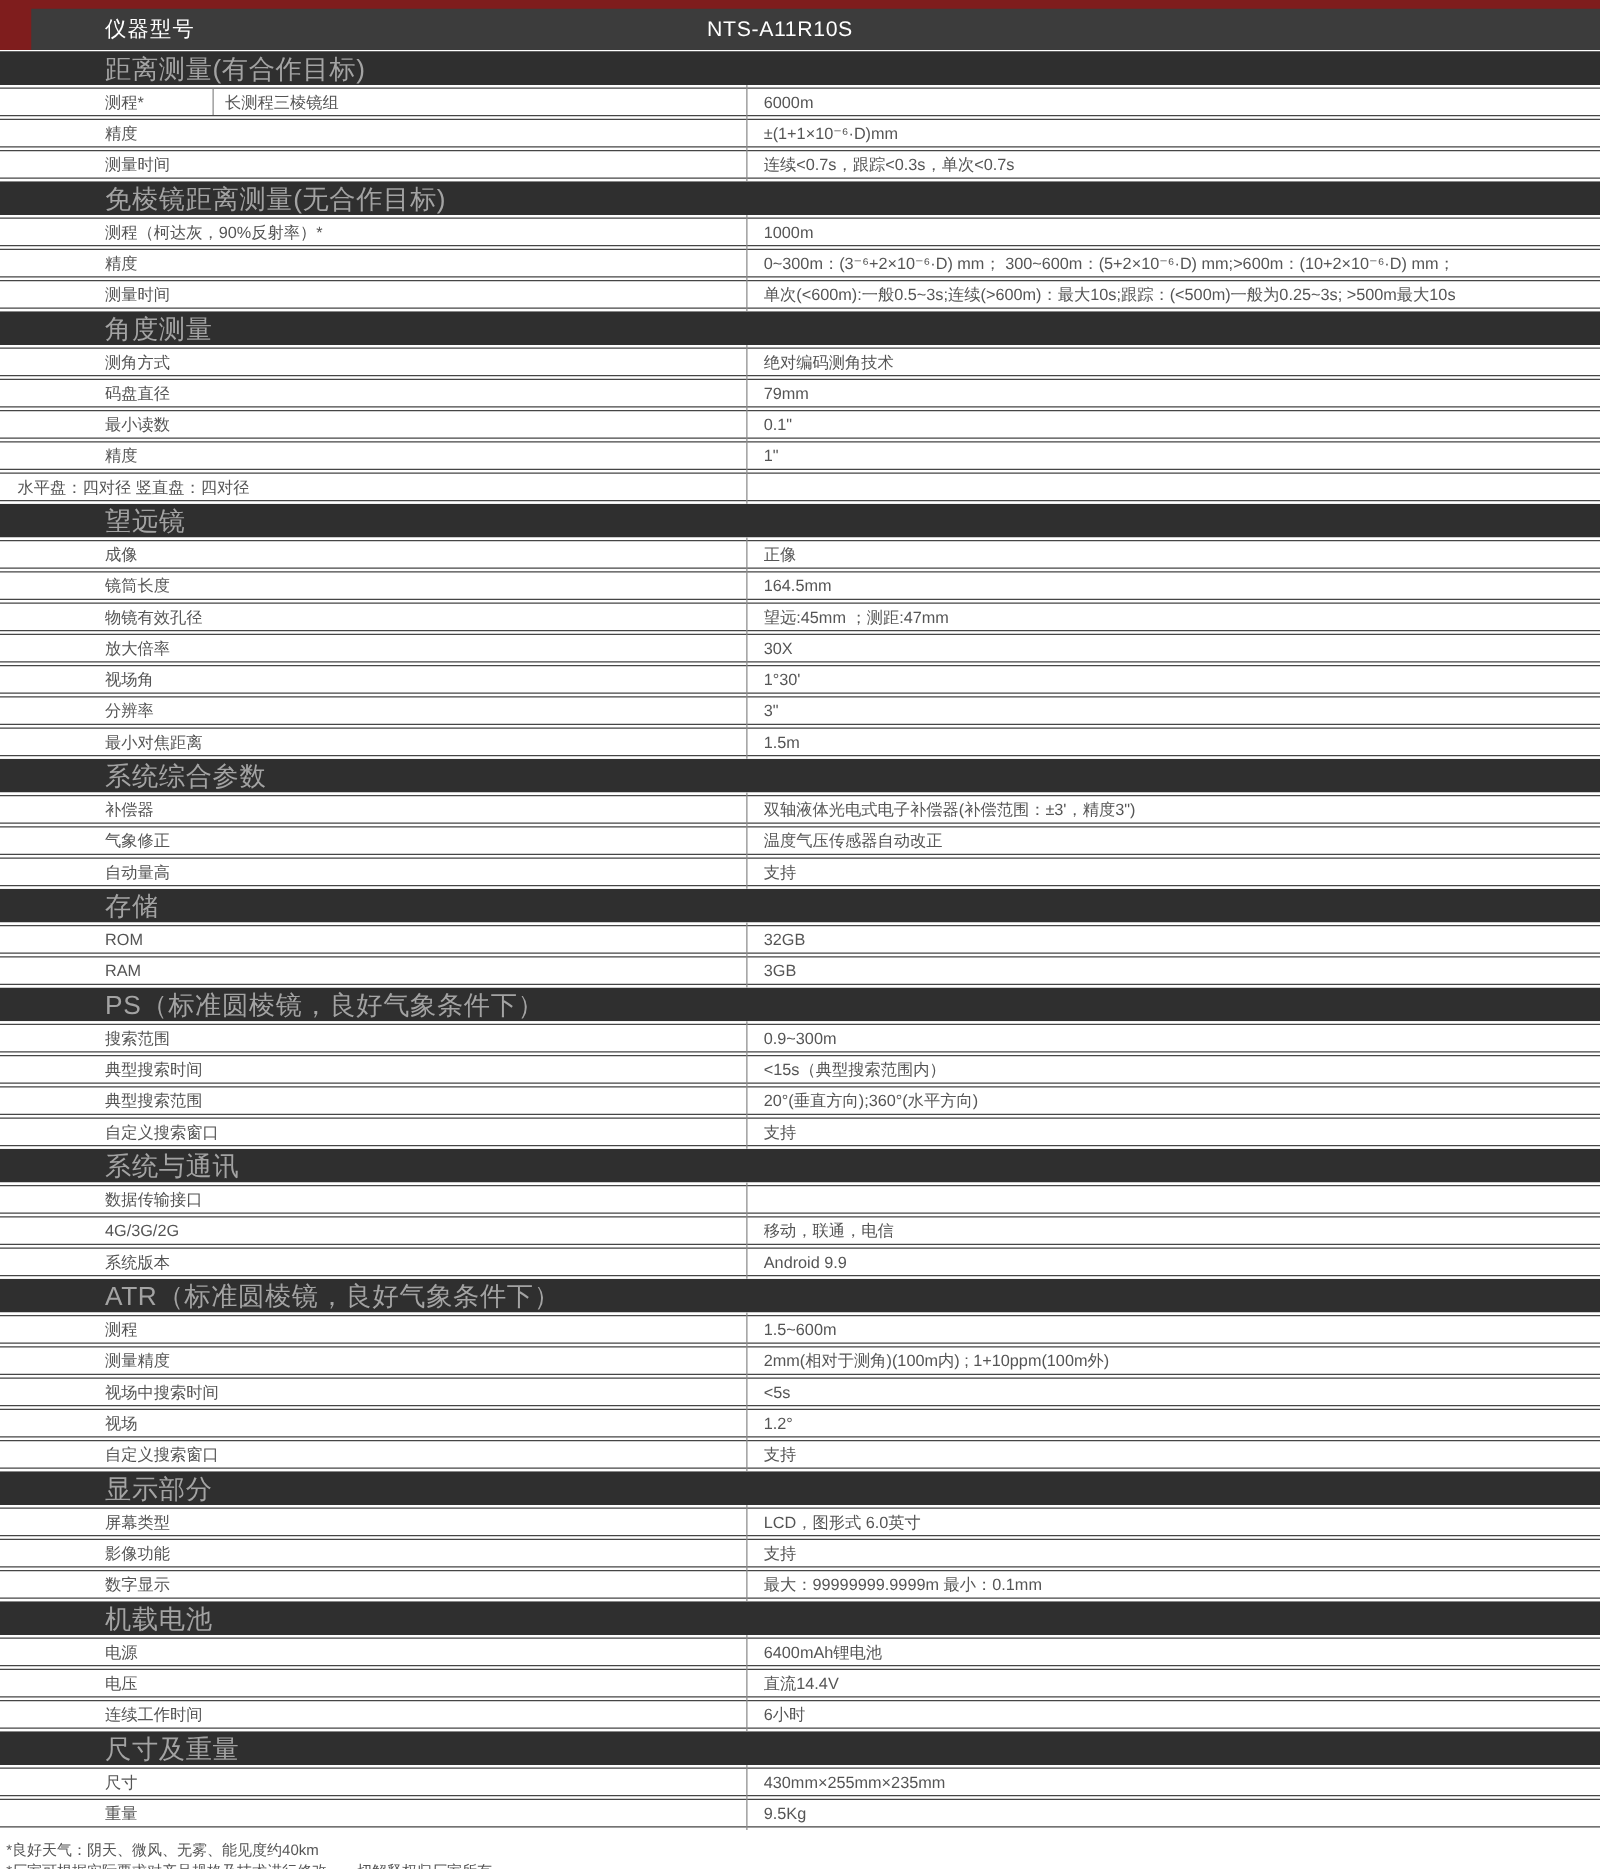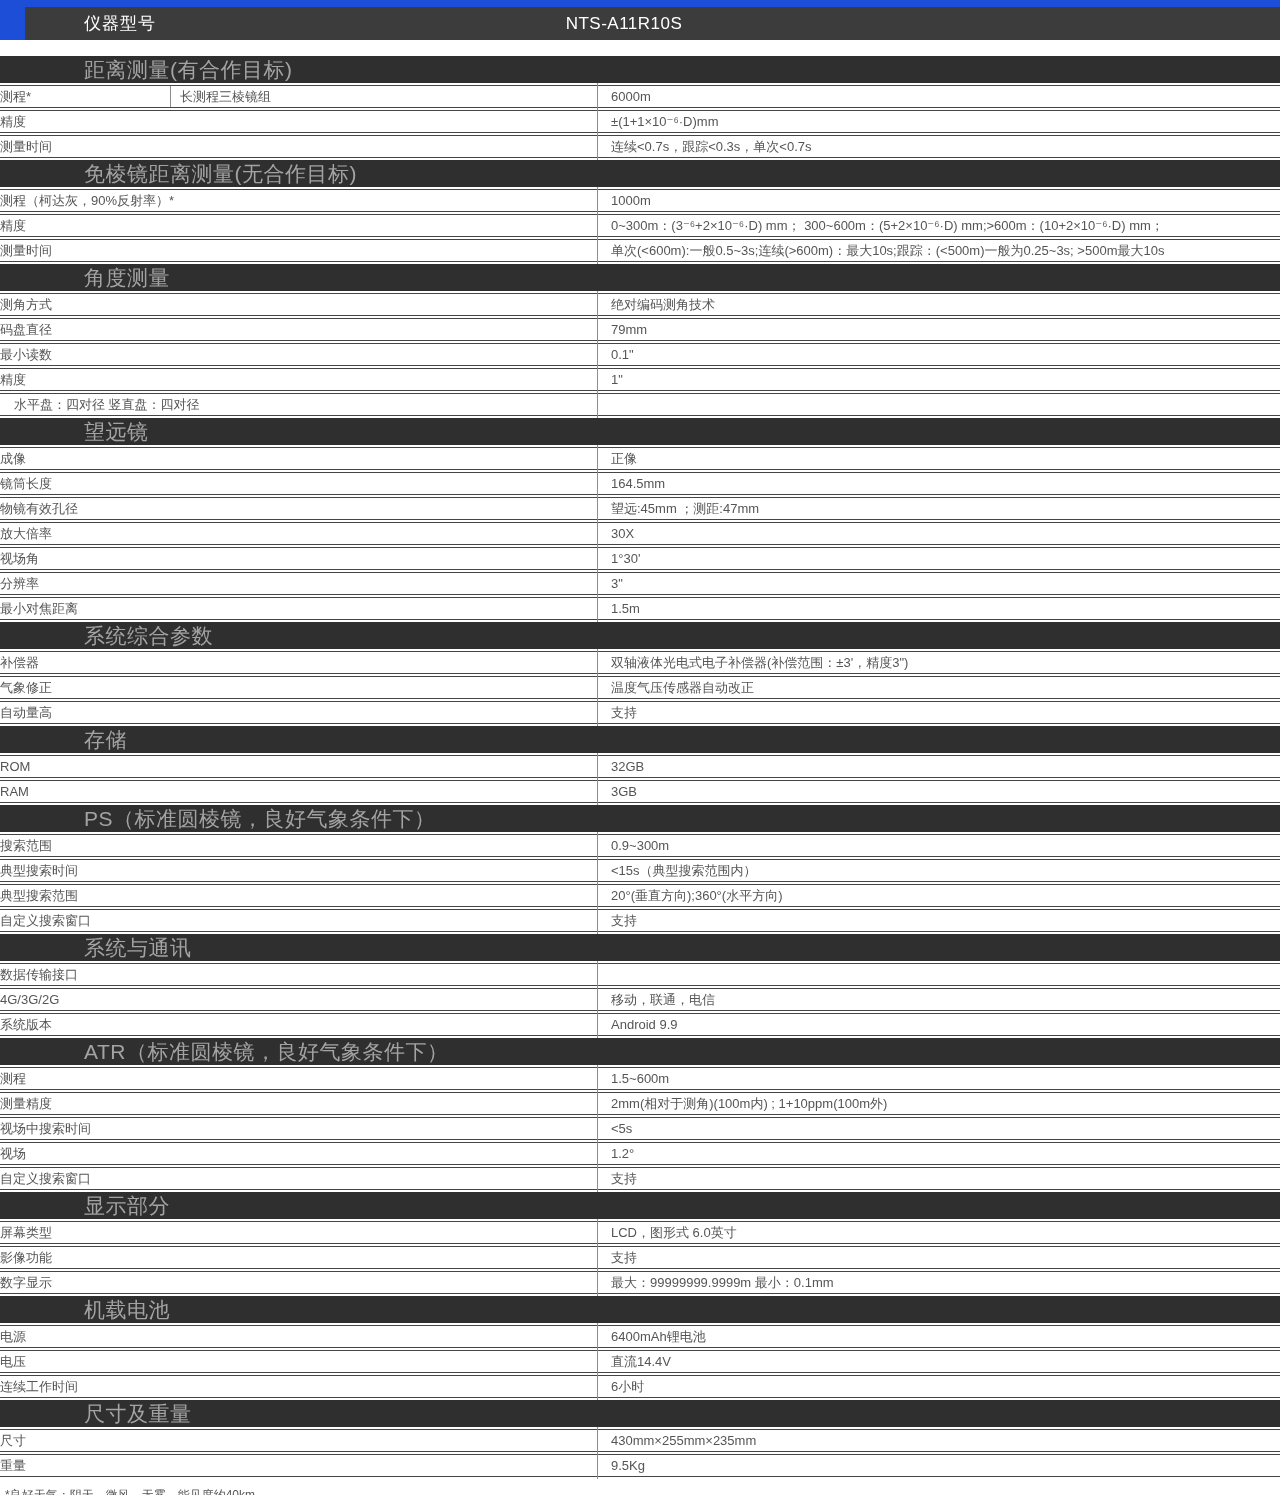--- a/index.html
+++ b/index.html
@@ -4,24 +4,24 @@
 <style>
   html,body{margin:0;padding:0;background:#ffffff;}
   .page{
     width:1280px;
     background:#ffffff;
     font-family:"Liberation Sans","DejaVu Sans",sans-serif;
     color:#555555;
   }
   
   .hdr{
-    background:#1d4ed8;
+    background:#7f1d1d;
     padding:7px 0 0 25px;
     position:relative;
-    margin-bottom:16px;
+    margin-bottom:1px;
   }
   .hdr-inner{
     background:#3c3c3c;
     height:33px;
     display:flex;
     align-items:center;
   }
   .hdr-label{
     margin-left:59px;
     font-size:17px;
@@ -82,20 +82,21 @@
   }
   .cell{
     display:flex;
     align-items:center;
     box-sizing:border-box;
     white-space:nowrap;
     overflow:hidden;
   }
   .cell.label{
     width:597px;
+    padding-left:84px;
     text-align:center;
   }
   .cell.label.narrow{
     width:170px;
   }
   .cell.sublabel{
     width:427px;
     padding-left:9px;
     border-left:1px solid #8c8c8c;
   }

